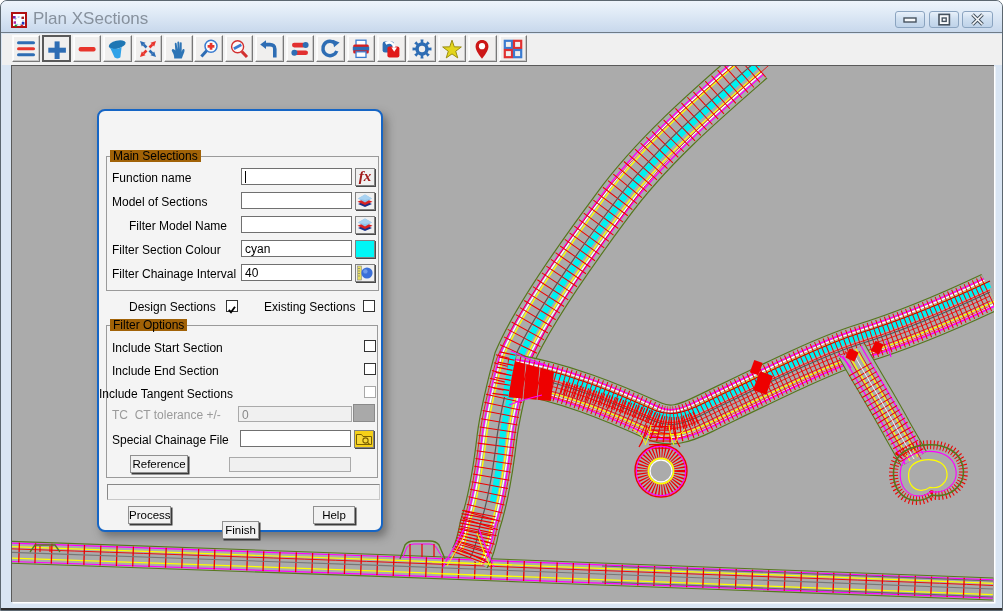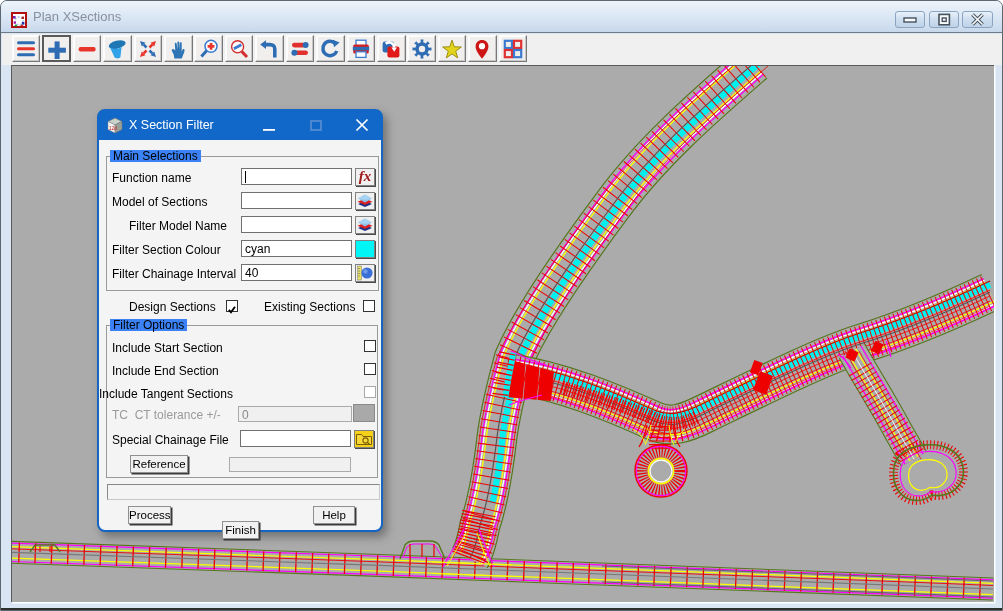--- a/index.html
+++ b/index.html
@@ -1,29 +1,29 @@
 <!DOCTYPE html>
 <html><head><meta charset="utf-8"><style>
 *{margin:0;padding:0;box-sizing:border-box}
 html,body{width:1003px;height:611px;overflow:hidden;background:#fff;font-family:"Liberation Sans",sans-serif}
 #win{position:absolute;left:0;top:0;width:1003px;height:611px;border:1px solid #5c6770;border-radius:7px 7px 0 0;background:#d9e5f3;overflow:hidden}
 #titlebar{position:absolute;left:0;top:0;width:1001px;height:32px;background:linear-gradient(180deg,#eef4fb 0%,#dfeaf6 40%,#c8d8ec 100%);border-bottom:1px solid #6f7b87}
-#title{position:absolute;left:32px;top:8px;font-size:13px;color:#87919d}
+#title{position:absolute;left:32px;top:8px;font-size:17px;color:#87919d}
 .wbtn{position:absolute;top:10px;height:17px;border:1px solid #8ba4c0;border-radius:3px;background:linear-gradient(180deg,#e9f1fa,#cfdff0 45%,#bfd3e9)}
 #appicon{position:absolute;left:10px;top:11px;width:16px;height:16px;background:#fff;border:2px solid #b01010}
 #toolbar{position:absolute;left:1px;top:33px;width:1001px;height:31px;background:#f0f0f0}
 .tbtn{position:absolute;top:1.2px;width:28.6px;height:26.8px;background:#f0efee;border-top:1px solid #fbfbfb;border-left:1px solid #fbfbfb;border-right:1px solid #787878;border-bottom:1px solid #787878;box-shadow:inset -1px -1px 0 #c8c8c8,inset 1px 1px 0 #fdfdfd}
 .tbtn svg{position:absolute;left:2.3px;top:1.4px}
 .tbtn.pressed{border:2px solid #5a5a5a;box-shadow:none}
 #maparea{position:absolute;left:10px;top:64px;width:983px;height:537px;background:#ababab;border-top:1px solid #5a5a5a;border-left:1px solid #5a5a5a;box-shadow:1.5px 1.5px 0 #fff}
 #botstrip{position:absolute;left:0;top:607px;width:1003px;height:4px;background:#2e2e2e}
 #dlg{position:absolute;left:96px;top:108px;width:286px;height:423px;background:#f4f4f4;border:2px solid #1565c5;border-radius:8px;box-shadow:4px 5px 9px rgba(60,60,60,.5);z-index:50}
 #dlgtitle{position:absolute;left:-1px;top:-1px;width:284px;height:30px;background:#1268c8;border-radius:6px 6px 0 0;color:#fff}
 #dlgtitle .t{position:absolute;left:31px;top:8px;font-size:12.5px;color:#fff}
-.glabel{position:absolute;font-size:12px;color:#000;background:#3b82f6;padding:0 3px;line-height:12px}
+.glabel{position:absolute;font-size:12px;color:#000;background:#a16207;padding:0 3px;line-height:12px}
 .gbox{position:absolute;border:1px solid #9a9a9a}
 .lbl{position:absolute;font-size:12px;color:#000;white-space:nowrap}
 .inp{position:absolute;width:111px;height:17px;background:#fff;border:1px solid #707070;font-size:12px;padding:1px 0 0 3px;color:#000}
 .inp.dis{background:#f0f0f0;border-color:#aaa;color:#888}
 .ibtn{position:absolute;width:20px;height:18px;background:#f0f0f0;border:1px solid #808080;box-shadow:1px 1px 0 #4a4a4a}
 .cb{position:absolute;width:12px;height:12px;background:#fff;border:1px solid #333}
 .pbtn{position:absolute;height:18px;background:#f1f1f1;border:1px solid #909090;box-shadow:1.5px 1.5px 0 #3a3a3a;font-size:11.5px;color:#000;text-align:center;line-height:16px}
 </style></head><body>
 <div id="win">
 <div id="titlebar"></div>
@@ -296,38 +296,20 @@
 <g transform="translate(925,477) scale(0.8) translate(-925,-477)">
           <path d="M897,455 C908,443 934,440 949,449 C961,456 965,472 958,483 C951,493 940,496 930,494 C920,502 906,501 898,492 C890,483 889,465 897,455 Z" fill="none" stroke="#ff00ff" stroke-width="1.4"></path>
         </g>
 <rect x="750" y="360" width="9" height="13" fill="#ee0000" transform="rotate(20 754 366)"></rect>
 <rect x="754" y="372" width="14" height="20" fill="#ee0000" transform="rotate(20 761 382)"></rect>
 <rect x="845" y="349" width="10" height="10" fill="#ee0000" transform="rotate(25 850 354)"></rect>
 <rect x="871" y="341" width="9" height="11" fill="#ee0000" transform="rotate(25 875 346)"></rect>
 </svg>
 </div>
 <div id="dlg">
-<div id="dlgtitle">
-<svg style="position:absolute;left:9px;top:7px" width="16" height="17" viewBox="0 0 16 17">
-          <polygon points="8,1 15,4.5 8,8 1,4.5" fill="#c9d2c9" stroke="#666" stroke-width="0.5"></polygon>
-          <polygon points="1,4.5 8,8 8,16 1,12.5" fill="#f5f5f5" stroke="#888" stroke-width="0.5"></polygon>
-          <polygon points="15,4.5 8,8 8,16 15,12.5" fill="#98a098" stroke="#777" stroke-width="0.5"></polygon>
-          <text x="1.8" y="13.2" font-size="5" fill="#c22" font-family="Liberation Sans">12d</text>
-        </svg>
-<div class="t">X Section Filter</div>
-<svg style="position:absolute;left:163px;top:0" width="16" height="30" viewBox="0 0 16 30">
-          <rect x="2" y="19" width="12" height="1.8" fill="#fff"></rect>
-        </svg>
-<svg style="position:absolute;left:210px;top:0" width="16" height="30" viewBox="0 0 16 30">
-          <rect x="3" y="11" width="10" height="9" fill="none" stroke="#5b90d2" stroke-width="1.6"></rect>
-        </svg>
-<svg style="position:absolute;left:255px;top:0" width="18" height="30" viewBox="0 0 18 30">
-          <path d="M3.5 9.5L14.5 20.5M14.5 9.5L3.5 20.5" stroke="#fff" stroke-width="1.7"></path>
-        </svg>
-</div>
 <div class="gbox" style="left:7px;top:45px;width:273px;height:135px"></div>
 <div class="glabel" style="left:11px;top:39px">Main Selections</div>
 <div class="lbl" style="left:13px;top:60px">Function name</div>
 <div class="lbl" style="left:13px;top:84px">Model of Sections</div>
 <div class="lbl" style="left:30px;top:108px">Filter Model Name</div>
 <div class="lbl" style="left:13px;top:132px">Filter Section Colour</div>
 <div class="lbl" style="left:13px;top:156px">Filter Chainage Interval</div>
 <div class="inp" style="left:142px;top:57px"><span style="border-left:1px solid #000;font-size:11px">&nbsp;</span></div>
 <div class="inp" style="left:142px;top:81px"></div>
 <div class="inp" style="left:142px;top:105px"></div>

